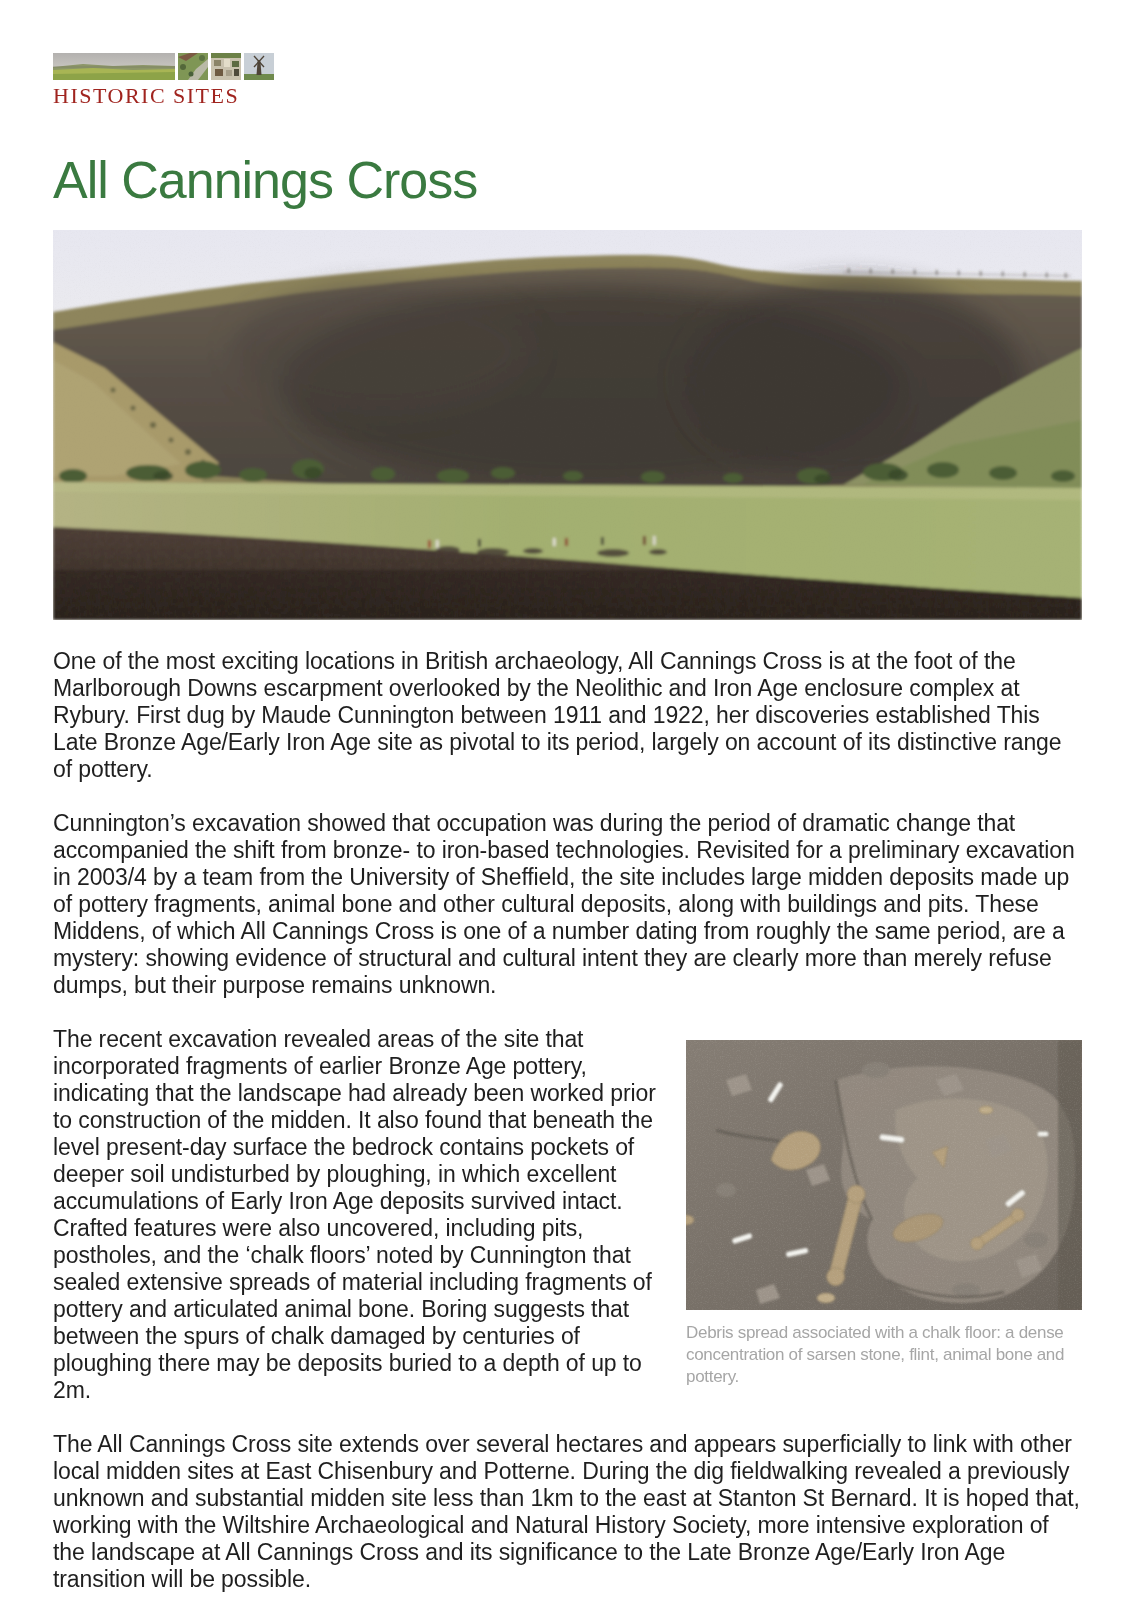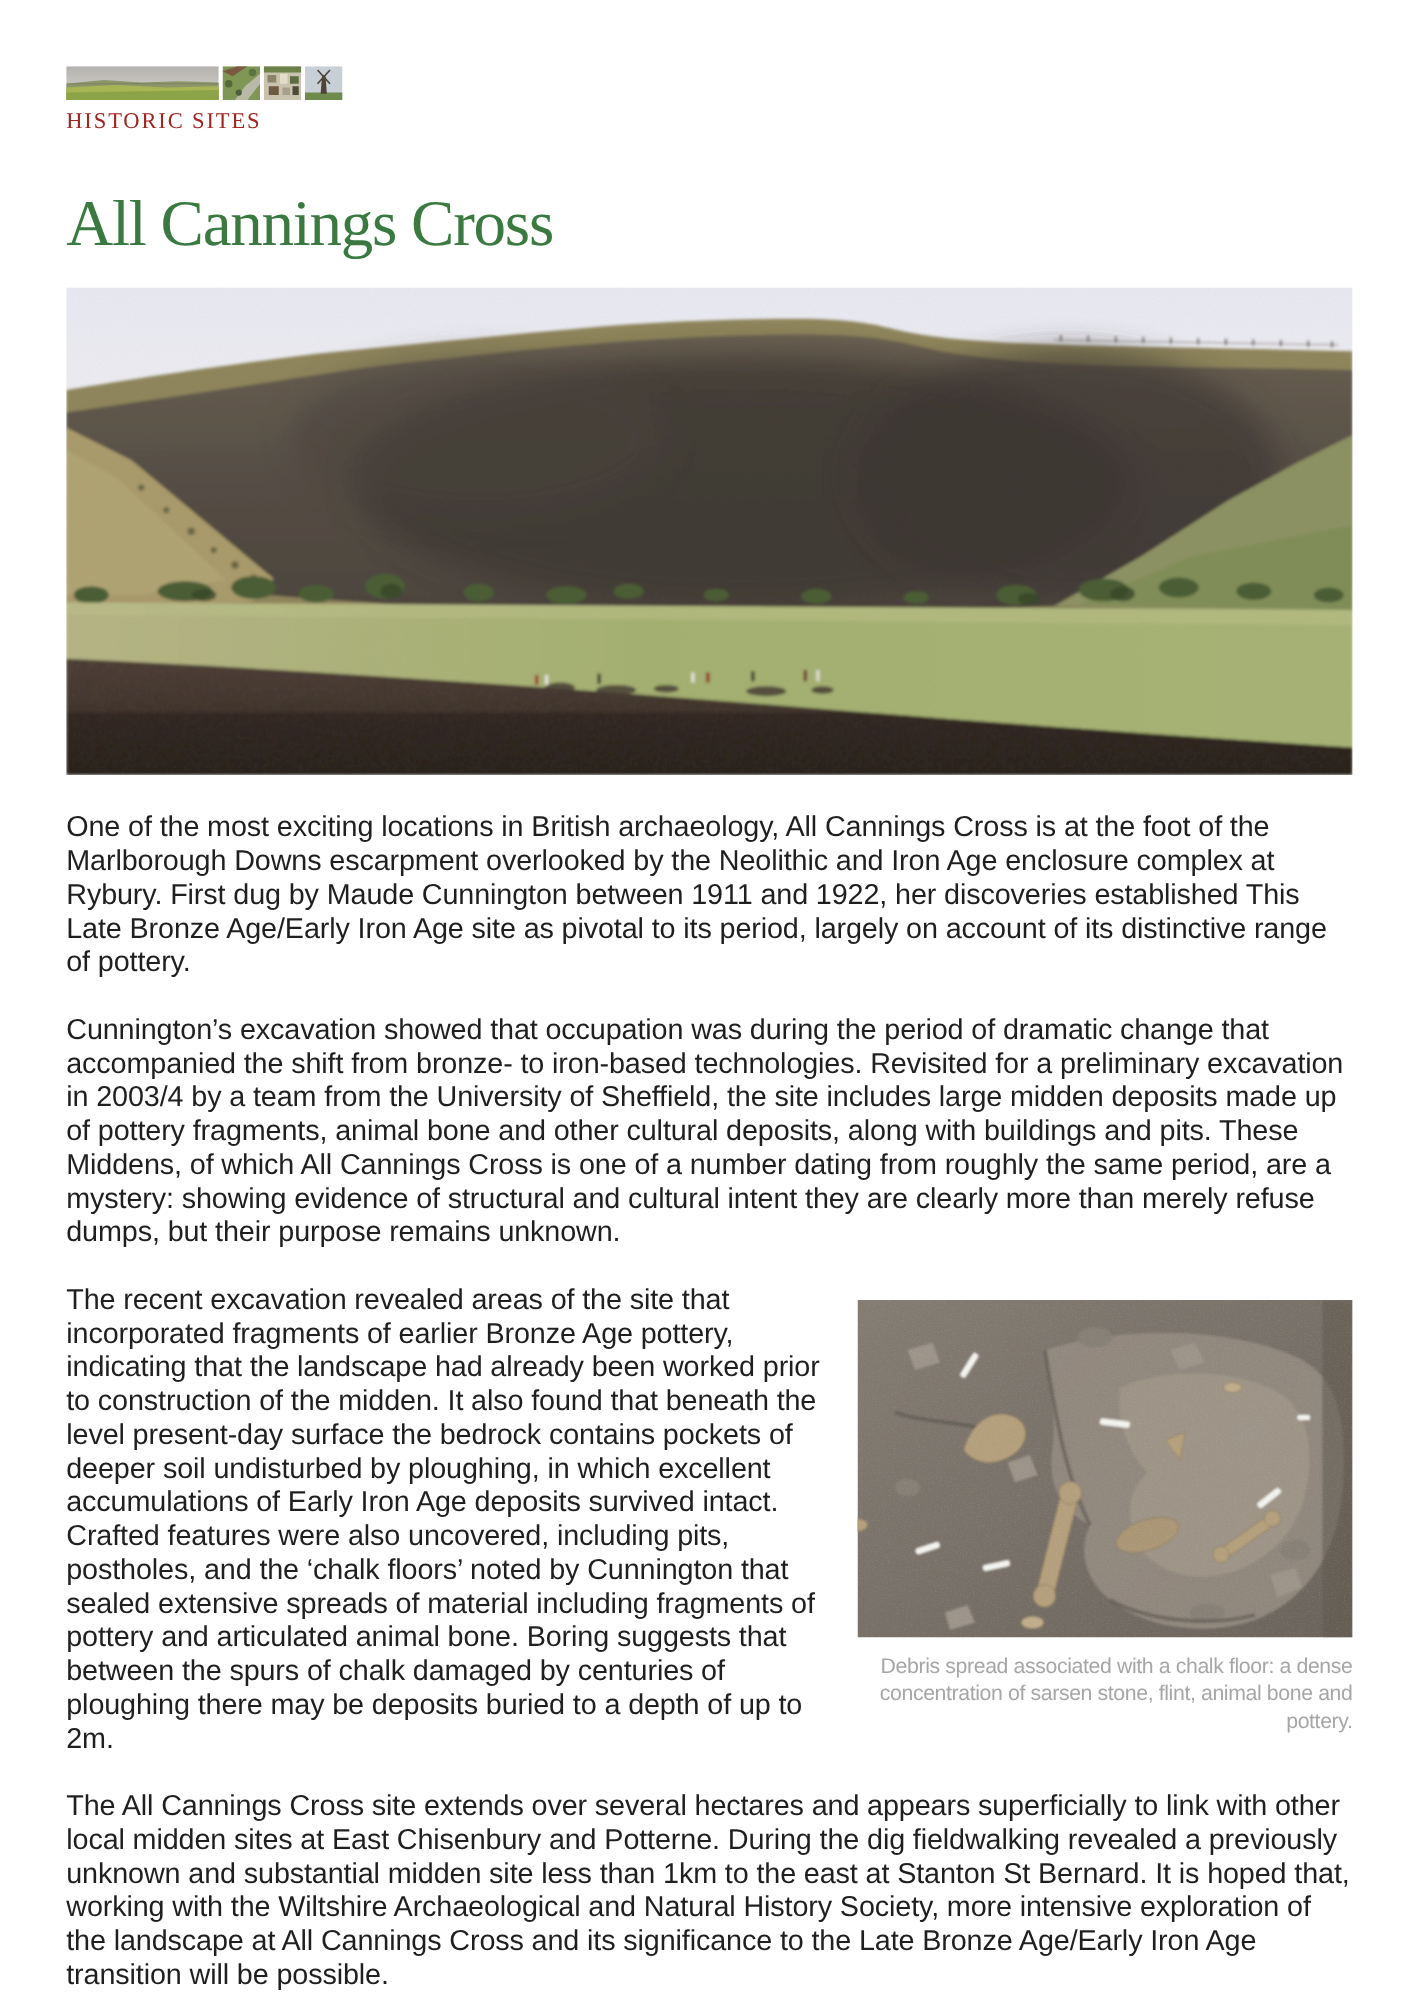--- a/index.html
+++ b/index.html
@@ -3,35 +3,35 @@
 <meta charset="utf-8">
 <style>
   html,body{margin:0;padding:0;background:#ffffff;}
   body{width:1134px;height:1604px;overflow:hidden;font-family:"Liberation Sans",sans-serif;color:#1f1f1f;}
   .page{padding:53px 52px 0 53px;}
 
   
   .logo-strip{display:flex;gap:3px;height:27px;}
   .logo-strip svg{display:block;}
   .logo-line1{font-family:"Liberation Serif",serif;font-size:26px;letter-spacing:1.5px;color:#4a463f;margin-top:7px;line-height:30px;}
-  .logo-line2{font-family:"Liberation Serif",serif;font-size:18px;letter-spacing:1.5px;color:#a0241f;margin-top:1px;line-height:30px;}
-
-  h1{margin:40px 0 0 0;font-size:52px;line-height:58px;font-weight:400;letter-spacing:-1px;color:#3a7a40;font-family:Liberation Serif, serif;}
+  .logo-line2{font-family:"Liberation Serif",serif;font-size:22px;letter-spacing:1.5px;color:#a0241f;margin-top:1px;line-height:30px;}
+
+  h1{margin:40px 0 0 0;font-size:52px;line-height:58px;font-weight:400;letter-spacing:-1px;color:#3a7a40;}
 
   .hero{margin:21px 0 0 0;width:1029px;height:390px;}
   .hero svg{display:block;}
 
   p{font-size:23px;line-height:27px;letter-spacing:-0.1px;margin:27px 0 0 0;width:1029px;}
   p.first{margin-top:28px;}
 
   .row{display:flex;margin-top:27px;width:1029px;}
   .row p.col-text{width:606px;margin:0;flex:0 0 606px;}
   figure.debris{width:396px;margin:14px 0 0 auto;padding:0;}
   figure.debris svg{display:block;}
-  figcaption{margin-top:12px;font-size:17px;line-height:22px;letter-spacing:-0.3px;color:#a6a6a6;text-align:right;}
+  figcaption{margin-top:12px;font-size:17px;line-height:22px;letter-spacing:-0.3px;color:#a6a6a6;}
 </style>
 </head>
 <body>
 
 <div class="page">
 
   <header>
     <div class="logo-strip">
 
       <svg width="122" height="27" viewBox="0 0 122 27">

